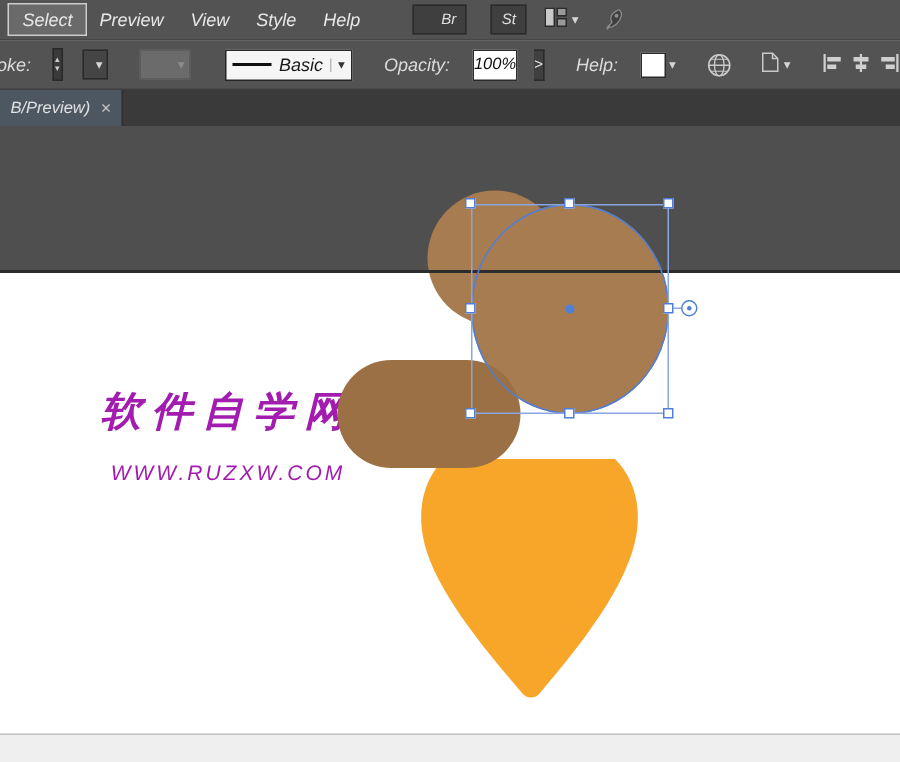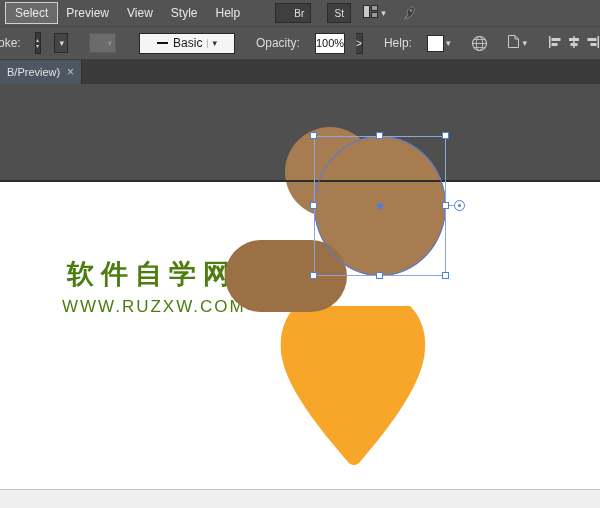--- a/index.html
+++ b/index.html
@@ -1,18 +1,18 @@
 <!DOCTYPE html>
 <html style="--acorn-brown: #a67c50; --acorn-brown-dark: #9a7044; --acorn-orange: #f8a62a; --selection-blue: #4f7fd9; --ui-gray: #535353;"><head>
 <meta charset="utf-8">
 <style>
   html,body{margin:0;padding:0;background:#222;}
   .screen{position:relative;width:600px;height:508px;overflow:hidden;
           font-family:"Liberation Sans","DejaVu Sans",sans-serif;
-          background:#ffffff;-webkit-font-smoothing:antialiased;}
+          background:#ffffff;font-style:italic;-webkit-font-smoothing:antialiased;}
 
   
   .menubar{position:absolute;left:0;top:0;width:600px;height:27px;background:#535353;
            display:flex;align-items:center;padding-left:6px;box-sizing:border-box;
            border-bottom:1px solid #464646;color:#e8e8e8;font-size:12px;}
   .menu-item{padding:3px 9px;cursor:default;white-space:nowrap;}
   .menu-item.active{background:#6a6a6a;outline:1px solid #cfcfcf;}
   .sq-btn{width:22px;height:18px;margin-left:16px;background:#3f3f3f;border:1px solid #2b2b2b;
           color:#e0e0e0;font-size:10px;display:flex;align-items:center;justify-content:center;}
   .sq-btn.first{margin-left:26px;padding-left:12px;}
@@ -28,21 +28,21 @@
   .stroke-lbl{margin-left:-2px;}
   .stepper{width:15px;height:20px;margin-left:3px;background:#3a3a3a;border:1px solid #282828;
            display:flex;flex-direction:column;align-items:center;justify-content:center;line-height:1;}
   .stepper span{font-size:6px;color:#cccccc;}
   .dd-dark{width:42px;height:20px;margin-left:2px;background:#454545;border:1px solid #2a2a2a;
            display:flex;align-items:center;justify-content:flex-end;padding-right:3px;box-sizing:border-box;}
   .dd-disabled{width:90px;height:20px;margin-left:10px;background:#6b6b6b;border:1px solid #5c5c5c;
            display:flex;align-items:center;justify-content:flex-end;padding-right:3px;box-sizing:border-box;}
   .dd-disabled .chev{color:#8d8d8d;}
   .dd-basic{width:96px;height:21px;margin-left:12px;background:#f5f5f5;border:1px solid #262626;
-            color:#1a1a1a;display:flex;align-items:center;padding:0 17px;box-sizing:border-box;gap:5px;}
+            color:#1a1a1a;display:flex;align-items:center;padding:0 4px;box-sizing:border-box;gap:5px;}
   .dd-basic .stroke-line{width:26px;height:2px;background:#111;}
   .dd-basic .chev{color:#333;margin-left:auto;border-left:1px solid #bbb;padding-left:4px;}
   .opacity-lbl{margin-left:10px;}
   .opacity-box{width:38px;height:19px;margin-left:4px;background:#ffffff;border:1px solid #2a2a2a;
                color:#111;display:flex;align-items:center;justify-content:center;font-size:11px;}
   .more-btn{width:13px;height:19px;background:#3f3f3f;border:1px solid #2a2a2a;border-left:none;
             color:#e6e6e6;font-size:10px;display:flex;align-items:center;justify-content:center;}
   .style-lbl{margin-left:10px;}
   .dd-style{margin-left:4px;display:flex;align-items:center;gap:2px;}
   .dd-style .swatch{width:15px;height:15px;background:#ffffff;border:1px solid #2a2a2a;}
@@ -57,23 +57,23 @@
        display:flex;align-items:center;justify-content:space-between;padding:0 7px;
        box-sizing:border-box;border-right:1px solid #2e2e2e;}
   .tab .close{color:#c3c3c3;font-size:12px;margin-left:6px;}
 
   
   .canvas{position:absolute;left:0;top:84px;width:600px;height:424px;background:#ffffff;overflow:hidden;}
   .pasteboard{position:absolute;left:0;top:0;width:600px;height:97px;background:#4f4f4f;z-index:0;}
   .artboard-edge{position:absolute;left:0;top:96px;width:600px;height:2px;background:#2c2c2c;z-index:3;}
 
   .watermark{position:absolute;left:62px;top:172px;width:180px;z-index:1;text-align:center;
-             color:#4d7c0f;user-select:none;}
+             color:#a21caf;user-select:none;}
   .watermark .wm1{font-size:27px;font-weight:bold;letter-spacing:7px;font-family:"DejaVu Sans",sans-serif;}
-  .watermark .wm2{font-size:17px;letter-spacing:2px;margin-top:5px;text-transform:uppercase;}
+  .watermark .wm2{font-size:14px;letter-spacing:2px;margin-top:15px;text-transform:uppercase;}
 
   .shape{position:absolute;z-index:2;}
   .circle-small{left:285px;top:43px;width:90px;height:90px;border-radius:50%;
                 background:var(--acorn-brown,#a67c50);}
   .circle-big{left:314px;top:52px;width:132px;height:140px;border-radius:50%;
               background:var(--acorn-brown,#a67c50);}
   .acorn-body{left:276px;top:220px;z-index:2;}
   .cap{left:225px;top:156px;width:122px;height:72px;border-radius:36px;
        background:var(--acorn-brown-dark,#9a7044);}
 

